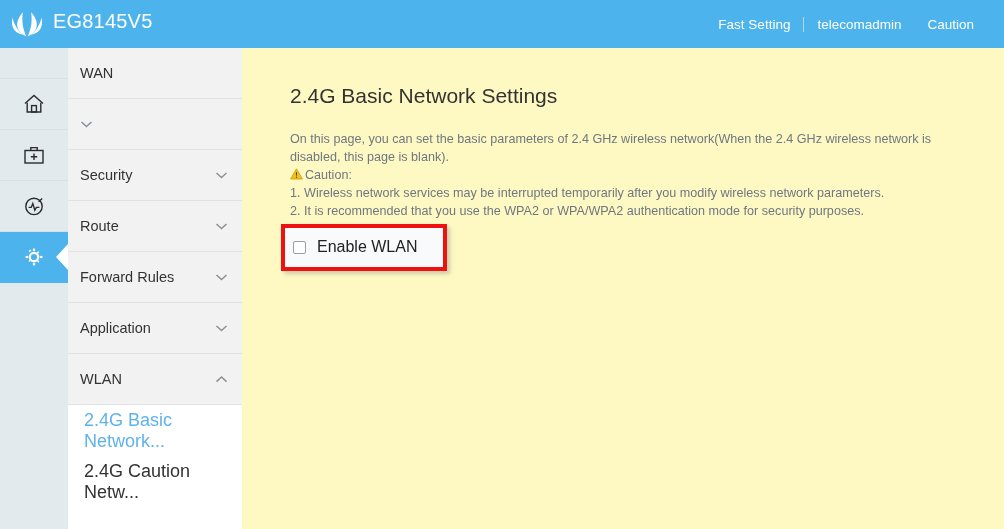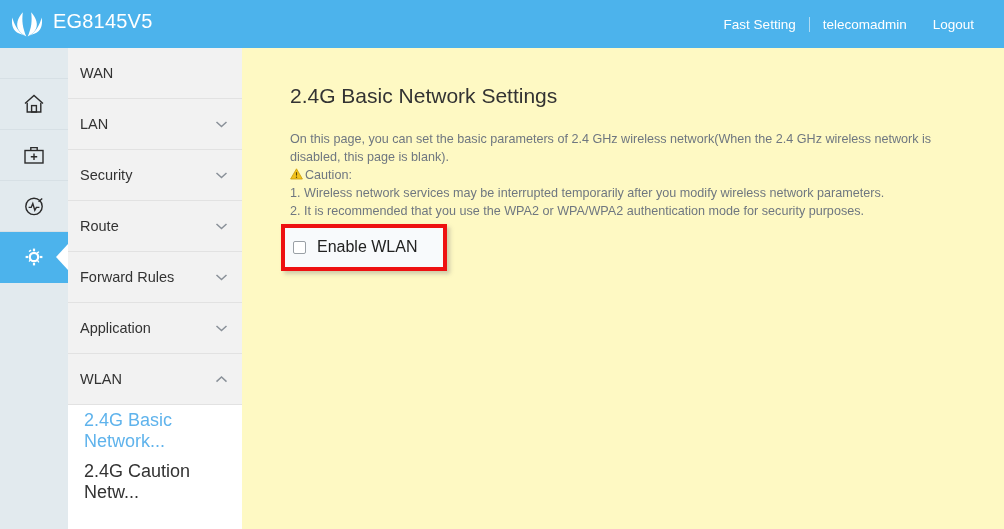--- a/index.html
+++ b/index.html
@@ -151,21 +151,21 @@
           <path d="M13.8 25.6c-2.7-2.3-5.6-5.5-7.6-8.7-1.7-2.7-3.0-5.9-3.9-9.3-0.6 3.6-0.4 6.9 0.5 9.5 1.1 3.2 3.3 5.4 6.3 6.5 1.3 0.5 2.9 1.1 4.7 2z"></path>
           <path d="M20.2 25.6c2.7-2.3 5.6-5.5 7.6-8.7 1.7-2.7 3.0-5.9 3.9-9.3 0.6 3.6 0.4 6.9-0.5 9.5-1.1 3.2-3.3 5.4-6.3 6.5-1.3 0.5-2.9 1.1-4.7 2z"></path>
         </g>
       </svg>
       <span class="brand-name">EG8145V5</span>
     </div>
     <div class="header-right">
       <span class="hitem">Fast Setting</span>
       <span class="hsep"></span>
       <span class="hitem">telecomadmin</span>
-      <span class="hitem">Logout</span>
+      <span class="hitem">Caution</span>
     </div>
   </div>
 
   <div class="rail">
     <div class="rail-item spacer"></div>
 
     <div class="rail-item">
       <svg class="rail-icon" viewBox="0 0 26 26" fill="none" stroke="#2b2b2b" stroke-width="1.4">
         <path d="M4 12.5 L13 4.5 L22 12.5"></path>
         <path d="M6.2 11.8 V21 H19.8 V11.8"></path>
@@ -205,21 +205,20 @@
     </div>
   </div>
 
   <div class="menu">
 
     <div class="menu-item">
       <span class="label">WAN</span>
     </div>
 
     <div class="menu-item">
-      <span class="label">LAN</span>
       <svg class="chev" viewBox="0 0 13 8" fill="none" stroke="#8a9199" stroke-width="1.5">
           <path d="M1.5 2 L6.5 6.6 L11.5 2"></path>
         </svg>
     </div>
 
     <div class="menu-item">
       <span class="label">Security</span>
       <svg class="chev" viewBox="0 0 13 8" fill="none" stroke="#8a9199" stroke-width="1.5">
           <path d="M1.5 2 L6.5 6.6 L11.5 2"></path>
         </svg>

